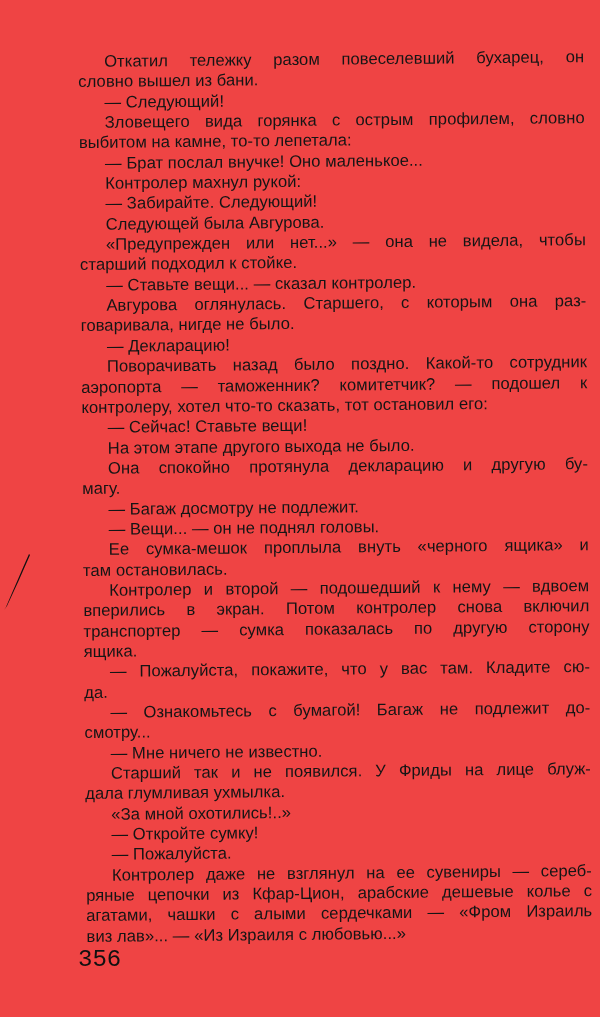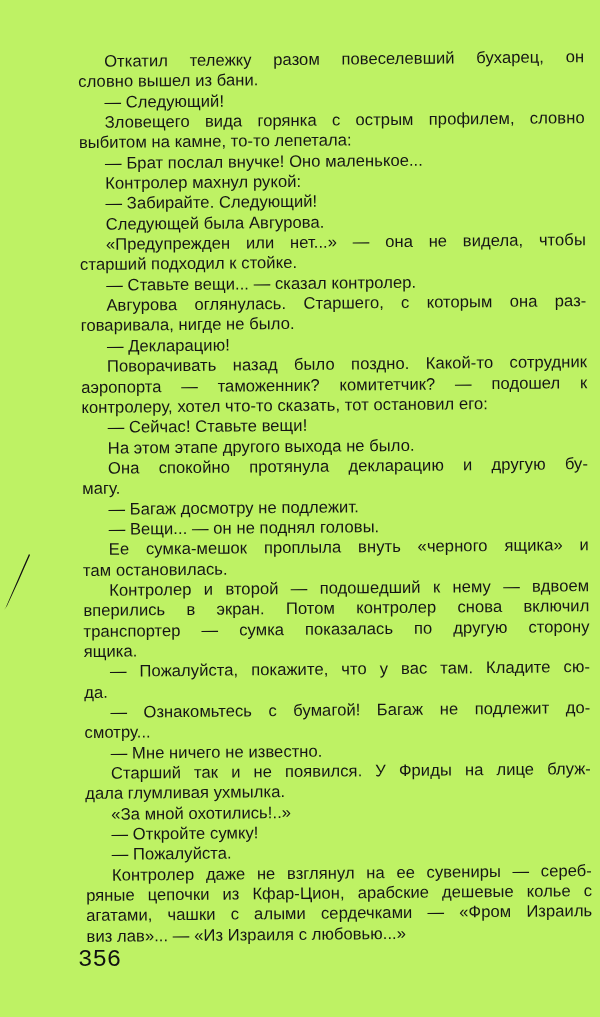--- a/index.html
+++ b/index.html
@@ -1,19 +1,19 @@
 <!DOCTYPE html>
 <html><head>
   <meta charset="utf-8">
   <style>
     html, body { margin:0; padding:0; background:#ffffff; }
     body { width:600px; height:1017px; overflow:hidden; position:relative; }
     .page {
       position:absolute; left:0; top:0; width:600px; height:1017px;
-      background:#bef264;
+      background:#ef4444;
     }
     .text {
       position:absolute; left:78px; top:52px; width:506px;
       font-family:"Liberation Sans", sans-serif;
       font-size:16.6px; line-height:20.35px; color:#151515;
       letter-spacing:0.05px;
       transform: rotate(-0.55deg);
       transform-origin: left top;
     }
     .line { white-space:nowrap; display:block; height:20.35px; }

